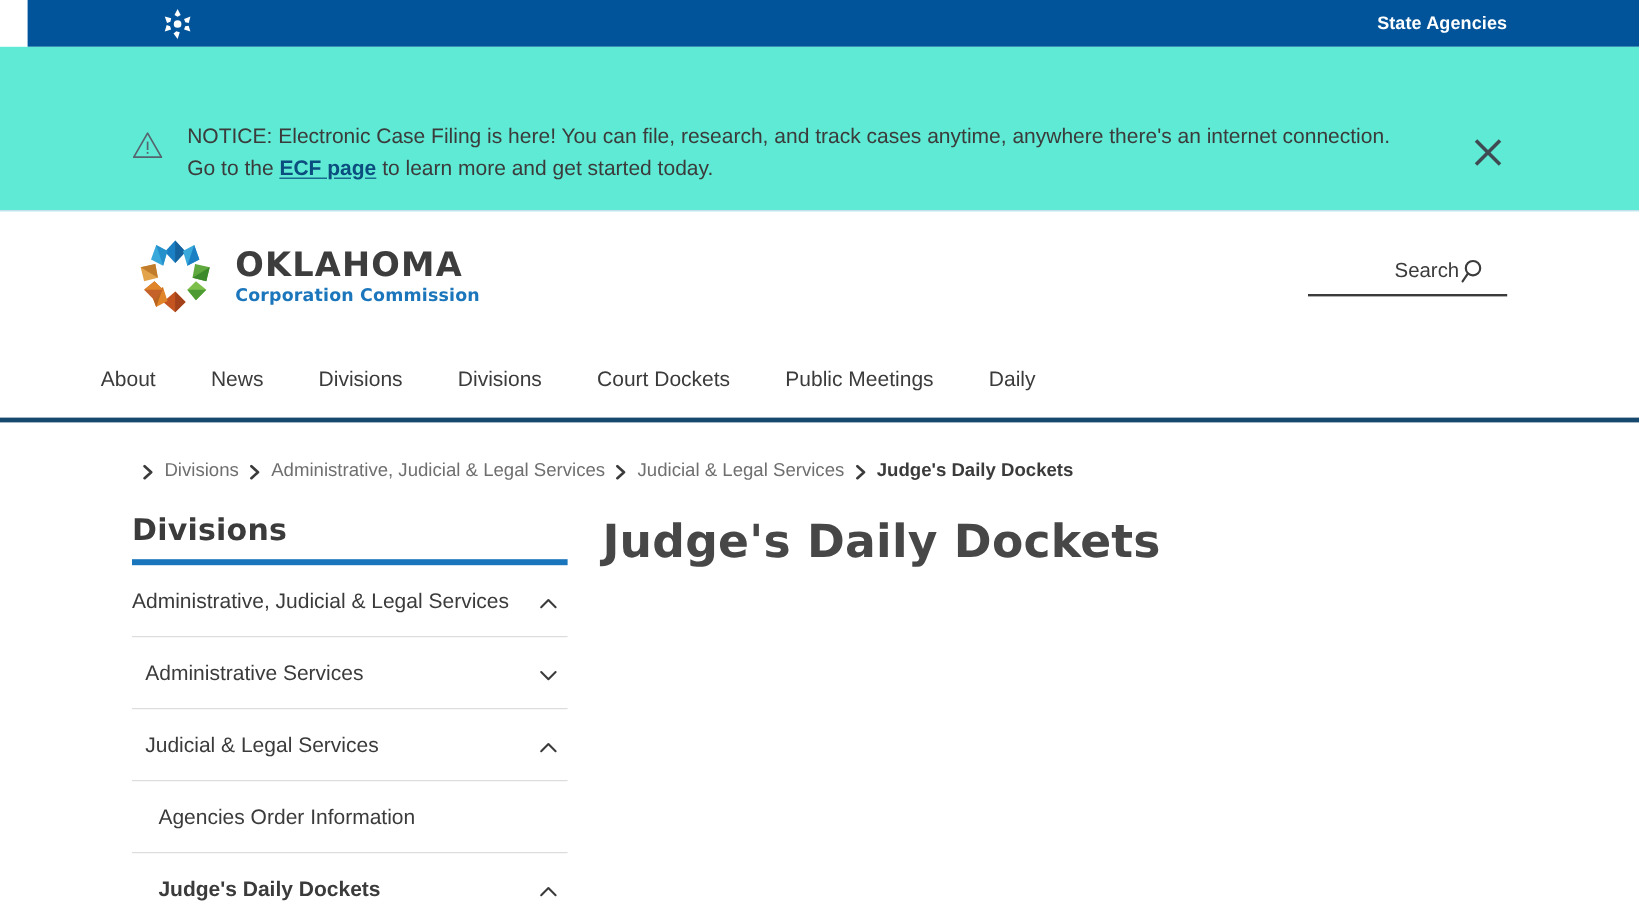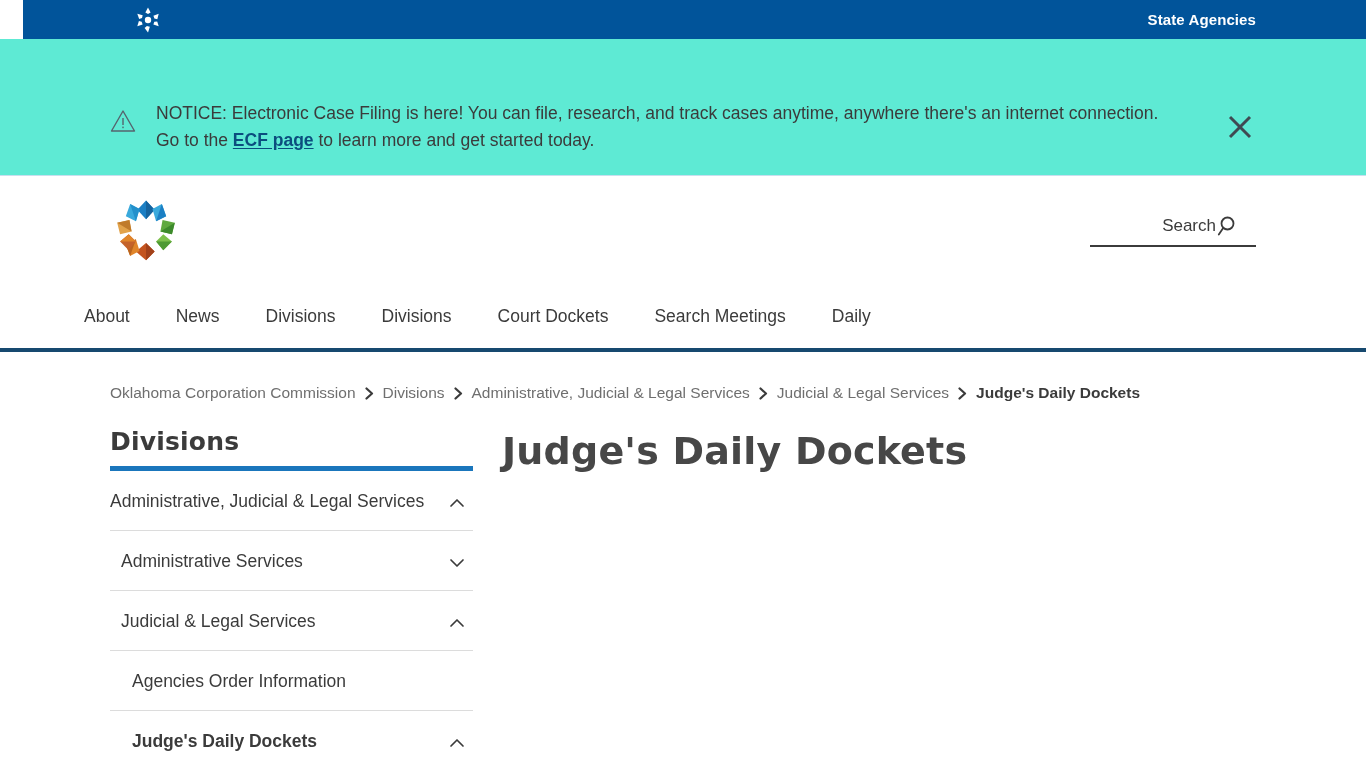--- a/index.html
+++ b/index.html
@@ -279,47 +279,50 @@
         <path d="M50 92 L62 80 L50 68 Z" fill="#a2411a"></path>
         <path d="M28 86 L22 70 L36 63 L41 79 Z" fill="#e0852a"></path>
         <path d="M28 86 L22 70 L36 63 Z" fill="#b9641e"></path>
 
         <path d="M10 40 L27 36 L30 52 L14 56 Z" fill="#e2a34b"></path>
         <path d="M10 40 L27 36 L30 52 Z" fill="#c07b2b"></path>
         <path d="M14 66 L26 56 L36 66 L26 78 Z" fill="#c4622a"></path>
         <path d="M14 66 L26 56 L36 66 Z" fill="#e0852a"></path>
       </svg>
     </div>
+    <div class="logo-text">
+      <div class="logo-title">OKLAHOMA</div>
+      <div class="logo-sub">Corporation Commission</div>
+    </div>
   </div>
 
   <div class="search-wrap">
     <input class="search-input" type="text" placeholder="Search" style="">
     <button class="search-btn">
       <svg width="24" height="24" viewBox="0 0 24 24">
         <circle cx="10.5" cy="9.5" r="6" fill="none" stroke="#3b3b3b" stroke-width="1.8"></circle>
         <line x1="6.2" y1="14" x2="1.8" y2="20.5" stroke="#3b3b3b" stroke-width="1.8" stroke-linecap="round"></line>
       </svg>
     </button>
   </div>
 </div>
 
 <nav class="mainnav">
   <ul>
     <li><a href="#">About</a></li>
     <li><a href="#">News</a></li>
     <li><a href="#">Divisions</a></li>
     <li><a href="#">Divisions</a></li>
     <li><a href="#">Court Dockets</a></li>
-    <li><a href="#">Search Meetings</a></li>
+    <li><a href="#">Public Meetings</a></li>
     <li><a href="#">Daily</a></li>
   </ul>
 </nav>
 
 <div class="breadcrumb">
-  <a href="#">Oklahoma Corporation Commission</a>
   <span class="sep">
     <svg width="9" height="13" viewBox="0 0 9 13">
         <polyline points="1.5,1.5 7,6.5 1.5,11.5" fill="none" stroke="#3b3b3b" stroke-width="2.2" stroke-linecap="round" stroke-linejoin="round"></polyline>
       </svg>
   </span>
   <a href="#">Divisions</a>
   <span class="sep">
     <svg width="9" height="13" viewBox="0 0 9 13">
         <polyline points="1.5,1.5 7,6.5 1.5,11.5" fill="none" stroke="#3b3b3b" stroke-width="2.2" stroke-linecap="round" stroke-linejoin="round"></polyline>
       </svg>

